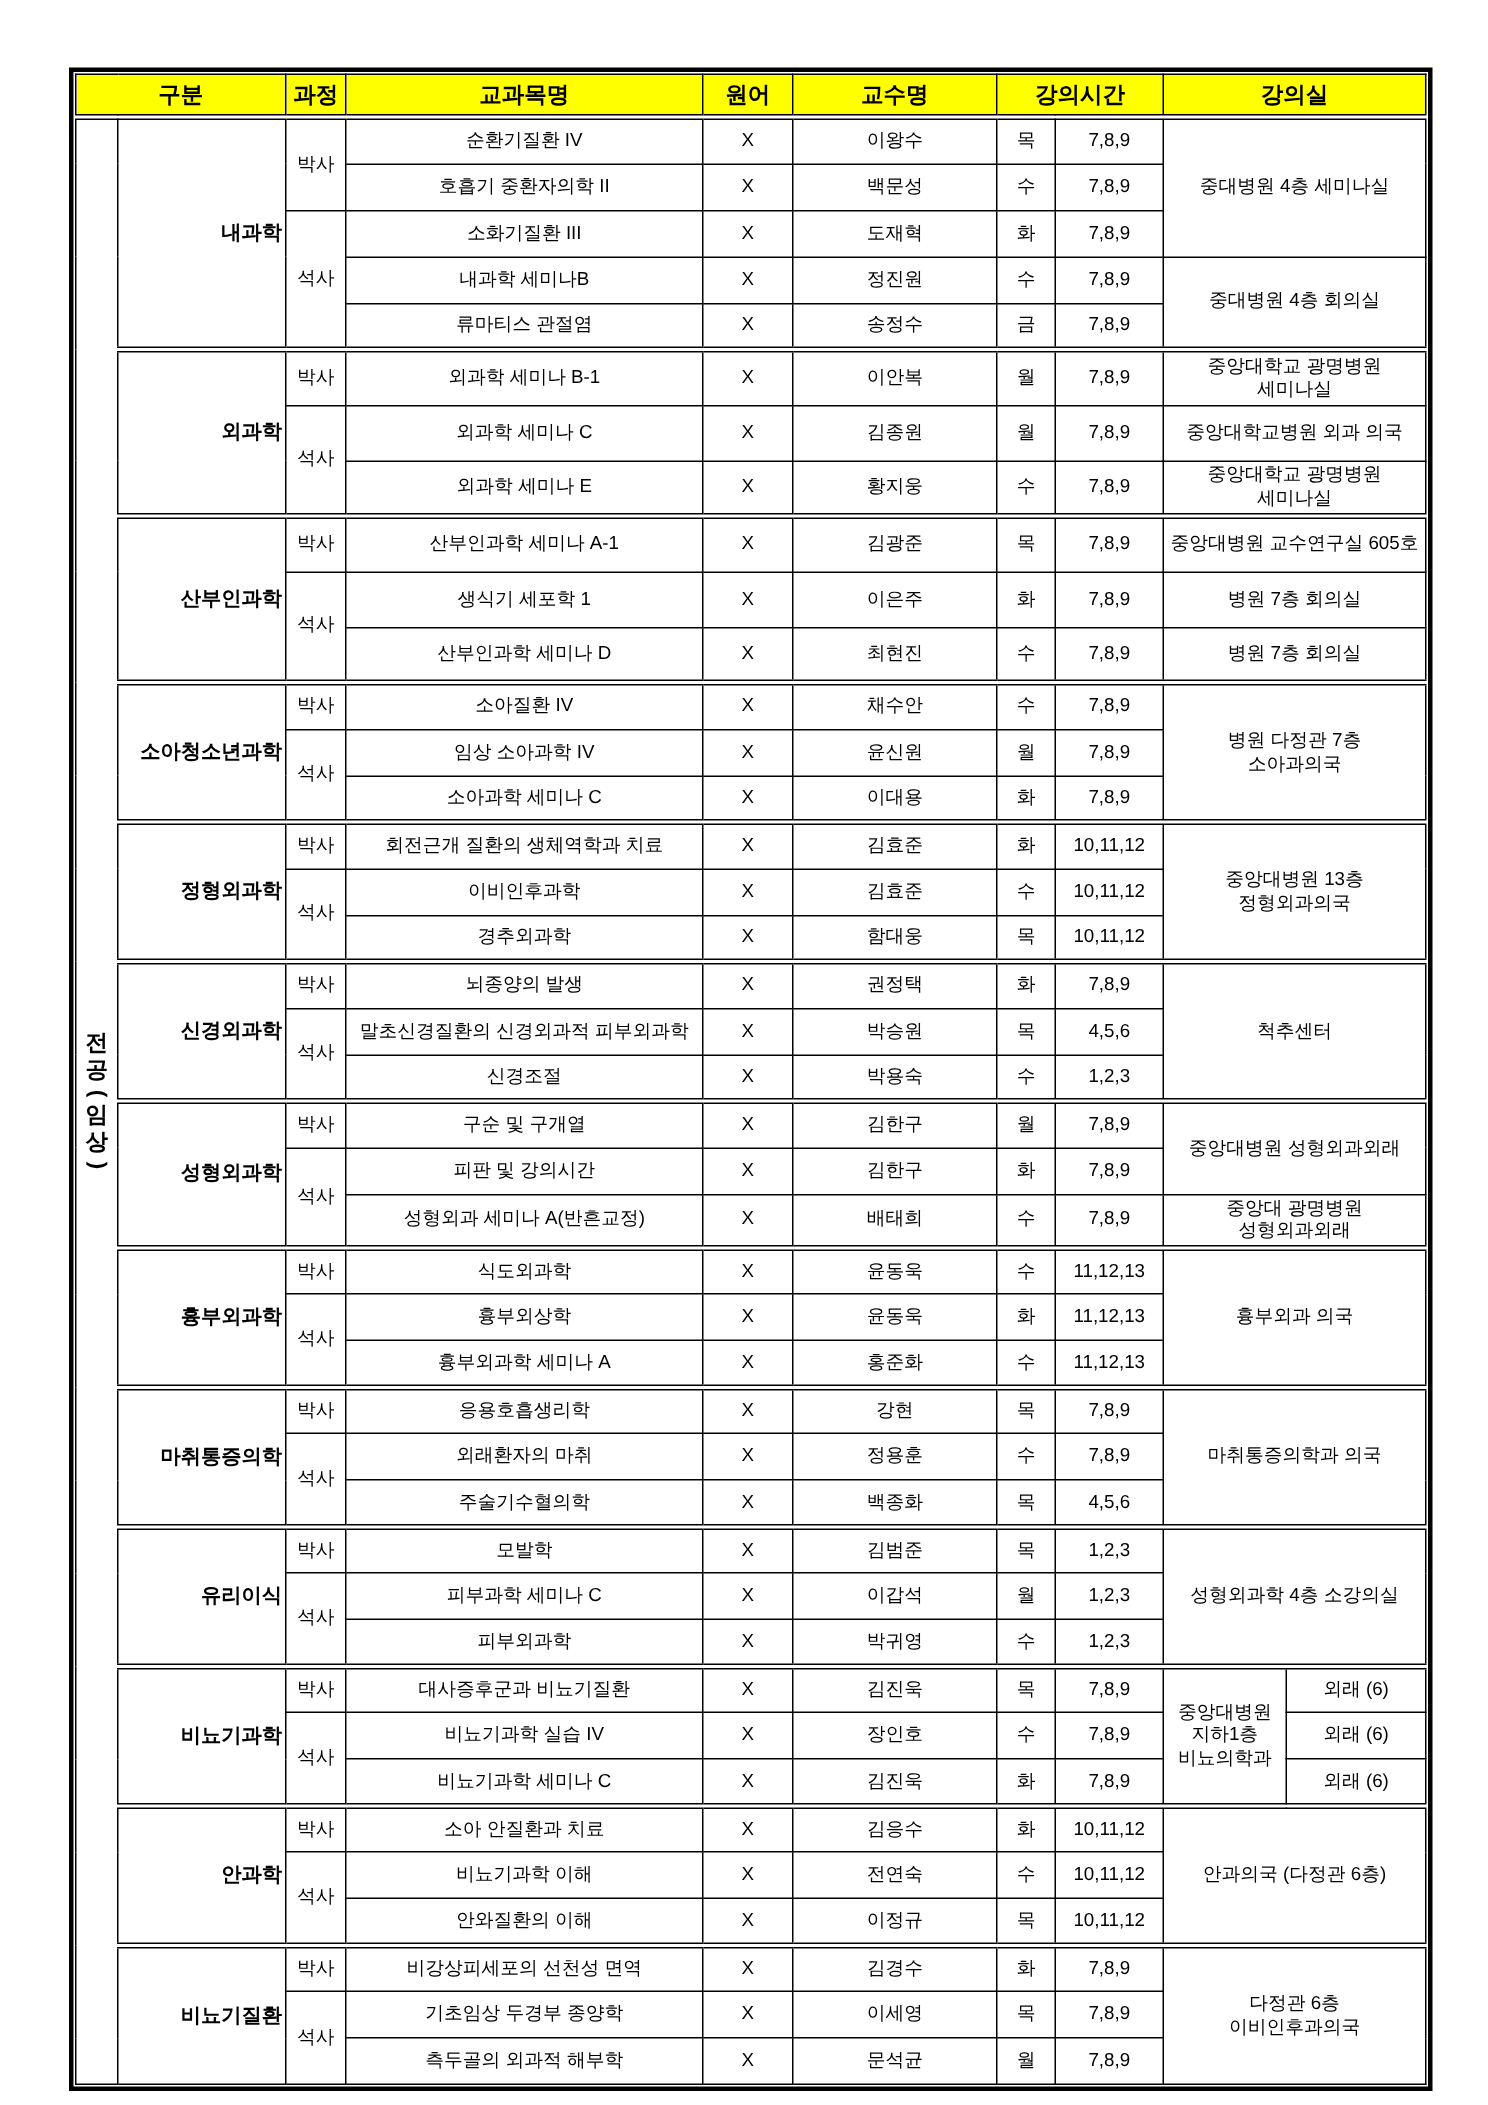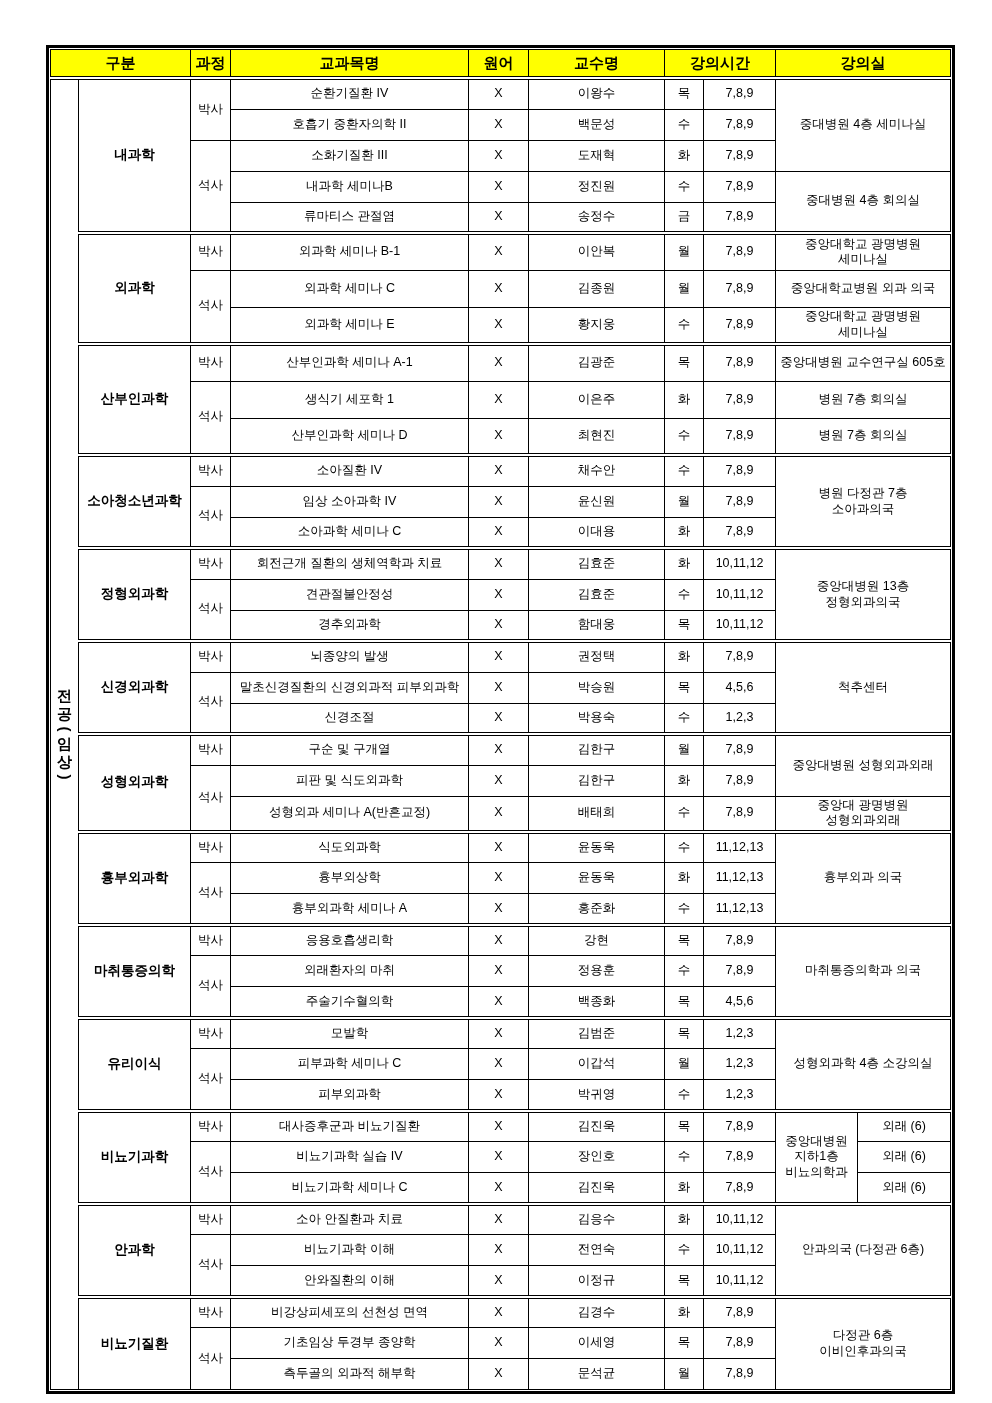--- a/index.html
+++ b/index.html
@@ -19,21 +19,21 @@
     border:1px solid #000; text-align:center; vertical-align:middle;
     padding:1px 2px; overflow:hidden;
   }
   thead th {
     background:#FFFF00; font-weight:bold; font-size:15px;
     height:24px; border-bottom:4px double #000;
   }
   tbody tr { height:31px; }
   tbody tr.h37 { height:37px; }
   tbody td { font-size:12.5px; line-height:1.25; }
-  td.dept { font-weight:bold; font-size:13.5px; }
+  td.dept { font-weight:bold; font-size:13.5px;text-align:right; }
   td.room { white-space:pre-line; }
   tr.sec-top > td { border-top:4px double #000; }
   td.vlabel { padding:0; font-weight:bold; font-size:15px; }
   td.vlabel span { display:block; line-height:1.2; }
   td.vlabel span.paren { transform:rotate(90deg); height:12px; line-height:12px; }
 </style>
 </head>
 <body>
 
 <div class="table-wrap">
@@ -203,21 +203,21 @@
       <td>회전근개 질환의 생체역학과 치료</td>
       <td>X</td>
       <td>김효준</td>
       <td>화</td>
       <td>10,11,12</td>
       <td class="room" colspan="2" rowspan="3">중앙대병원 13층
 정형외과의국</td>
     </tr>
     <tr>
       <td rowspan="2">석사</td>
-      <td>견관절불안정성</td>
+      <td>이비인후과학</td>
       <td>X</td>
       <td>김효준</td>
       <td>수</td>
       <td>10,11,12</td>
     </tr>
     <tr>
       <td>경추외과학</td>
       <td>X</td>
       <td>함대웅</td>
       <td>목</td>
@@ -255,21 +255,21 @@
       <td>박사</td>
       <td>구순 및 구개열</td>
       <td>X</td>
       <td>김한구</td>
       <td>월</td>
       <td>7,8,9</td>
       <td class="room" colspan="2" rowspan="2">중앙대병원 성형외과외래</td>
     </tr>
     <tr>
       <td rowspan="2">석사</td>
-      <td>피판 및 식도외과학</td>
+      <td>피판 및 강의시간</td>
       <td>X</td>
       <td>김한구</td>
       <td>화</td>
       <td>7,8,9</td>
     </tr>
     <tr>
       <td>성형외과 세미나 A(반흔교정)</td>
       <td>X</td>
       <td>배태희</td>
       <td>수</td>

